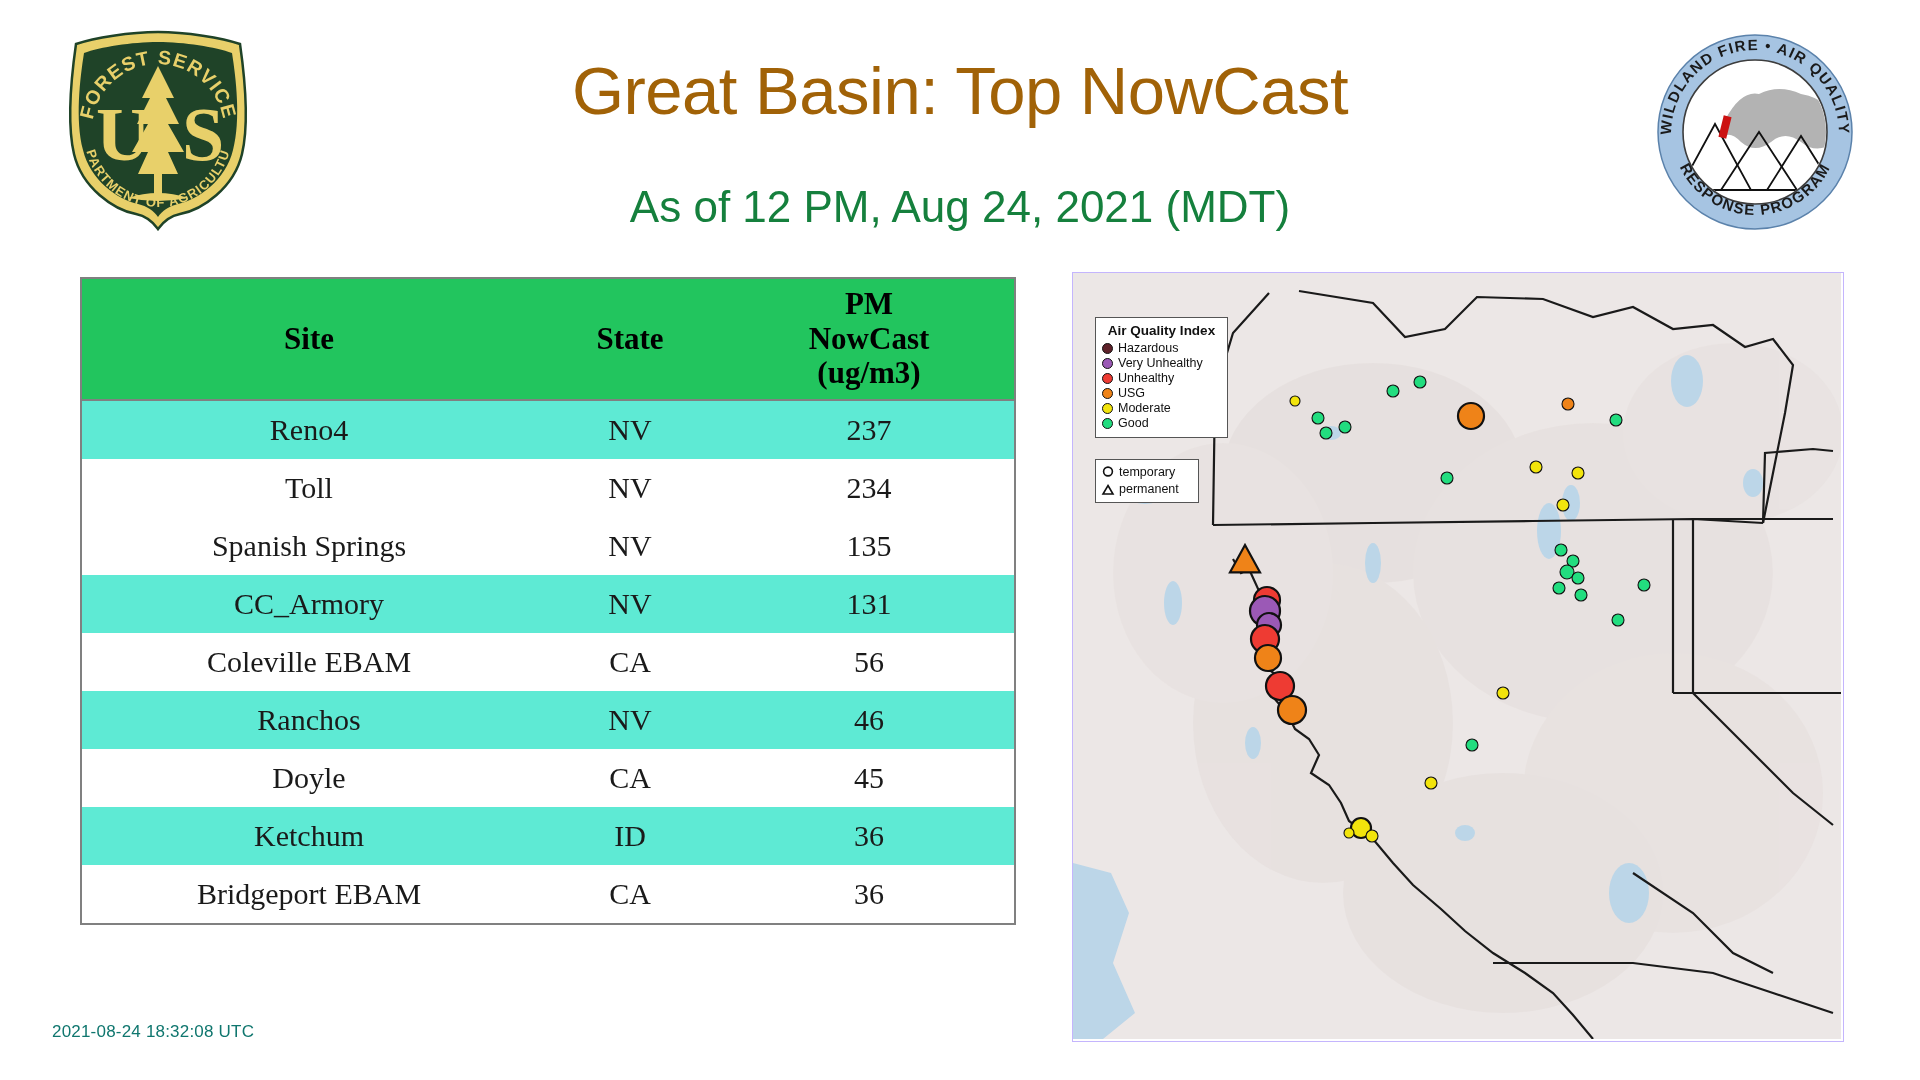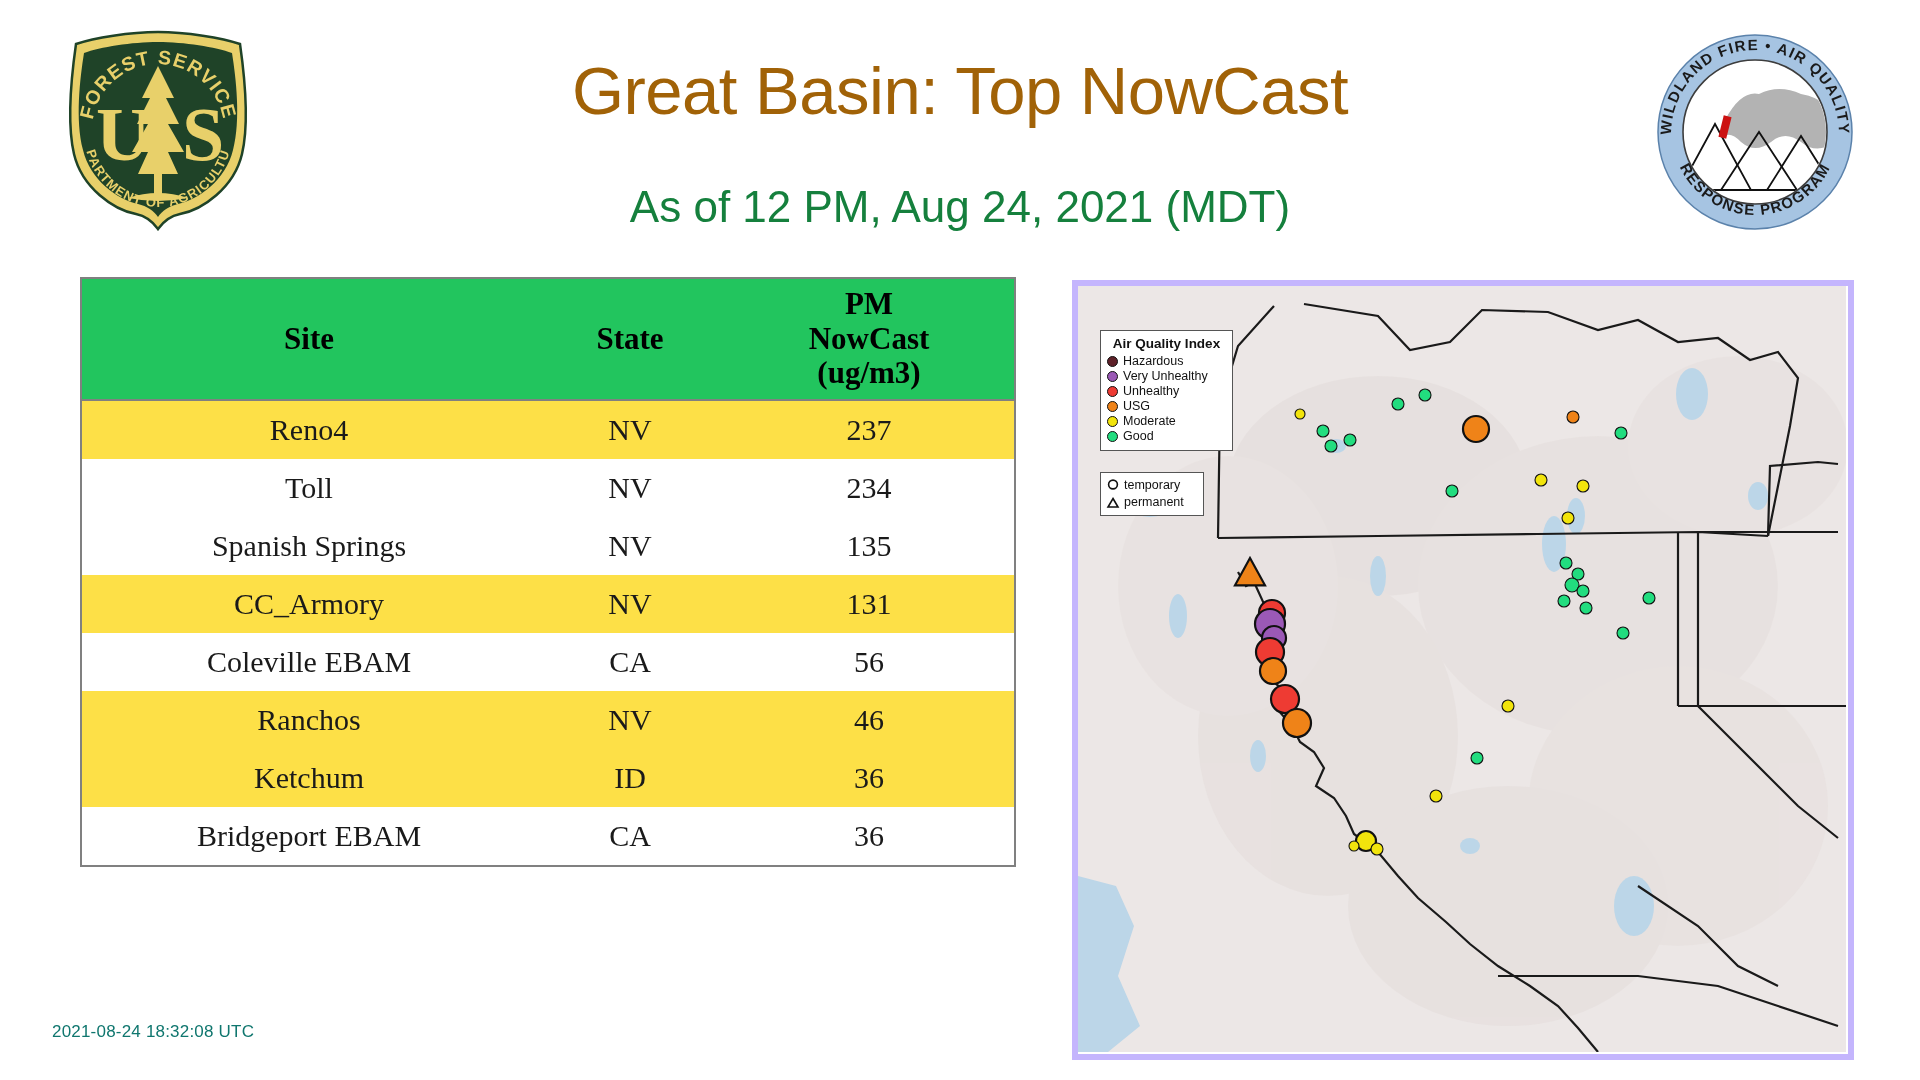--- a/index.html
+++ b/index.html
@@ -89,41 +89,41 @@
     font-size: 30px;
     text-align: center;
     color: #1a1a1a;
     padding: 0;
     height: 58px;
     line-height: 58px;
     border: none;
     white-space: nowrap;
     overflow: hidden;
   }
-  table.nowcast tbody tr.odd td  { background: #fde047; margin-left: 26px; }
+  table.nowcast tbody tr.odd td  { background: #5eead4; margin-left: 26px; }
   table.nowcast tbody tr.even td { background: #ffffff; }
 
   #footer-stamp {
     position: absolute;
     left: 52px;
     top: 1022px;
     font-size: 17px;
     color: #0f766e;
     font-family: "Liberation Sans", sans-serif;
     letter-spacing: 0.2px;
   }
 
   
   #map-panel {
     position: absolute;
     left: 1072px;
-    top: 280px;
+    top: 272px;
     width: 770px;
     height: 768px;
-    border: 6px solid #c4b5fd;
+    border: 1px solid #c4b5fd;
     background: #ffffff;
     overflow: hidden;
   }
   #map-svg { display: block; }
 
   .legend-box {
     position: absolute;
     background: #ffffff;
     border: 1px solid #555555;
     box-sizing: border-box;
@@ -279,20 +279,25 @@
         </tr>
         <tr class="even">
           <td>Coleville EBAM</td>
           <td>CA</td>
           <td>56</td>
         </tr>
         <tr class="odd">
           <td>Ranchos</td>
           <td>NV</td>
           <td>46</td>
+        </tr>
+        <tr class="even">
+          <td>Doyle</td>
+          <td>CA</td>
+          <td>45</td>
         </tr>
         <tr class="odd">
           <td>Ketchum</td>
           <td>ID</td>
           <td>36</td>
         </tr>
         <tr class="even">
           <td>Bridgeport EBAM</td>
           <td>CA</td>
           <td>36</td>

